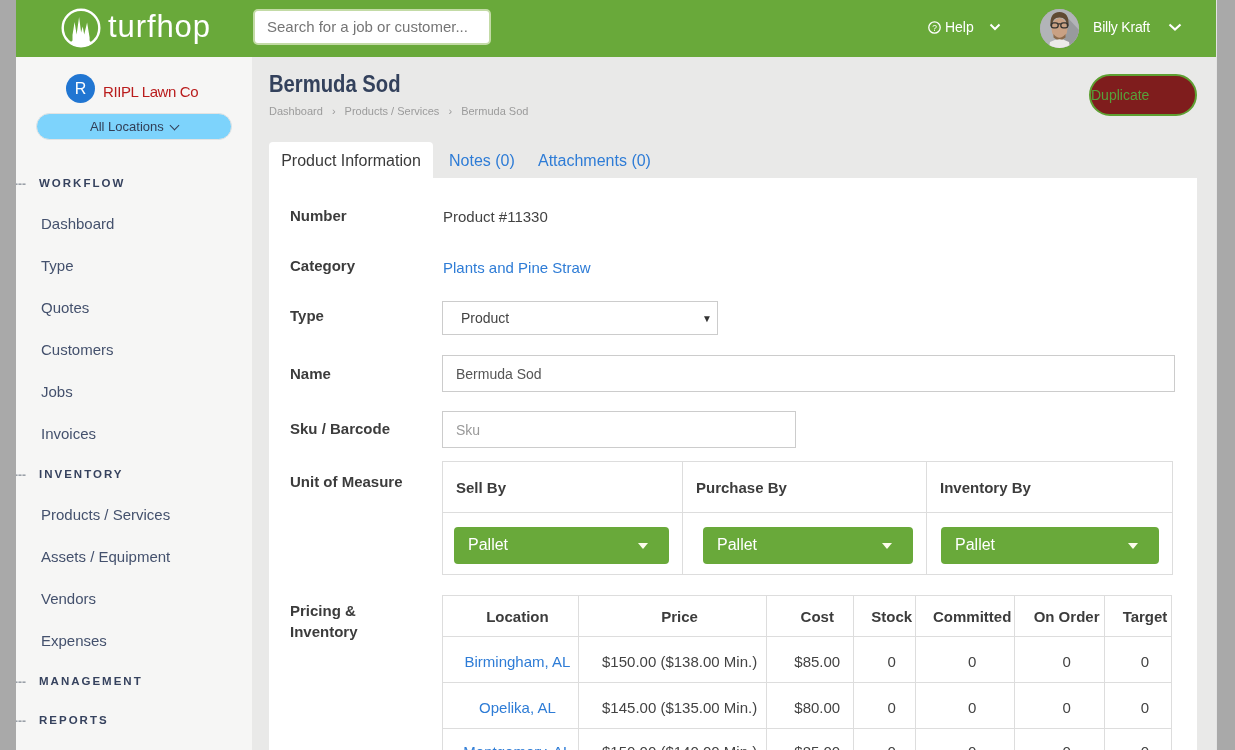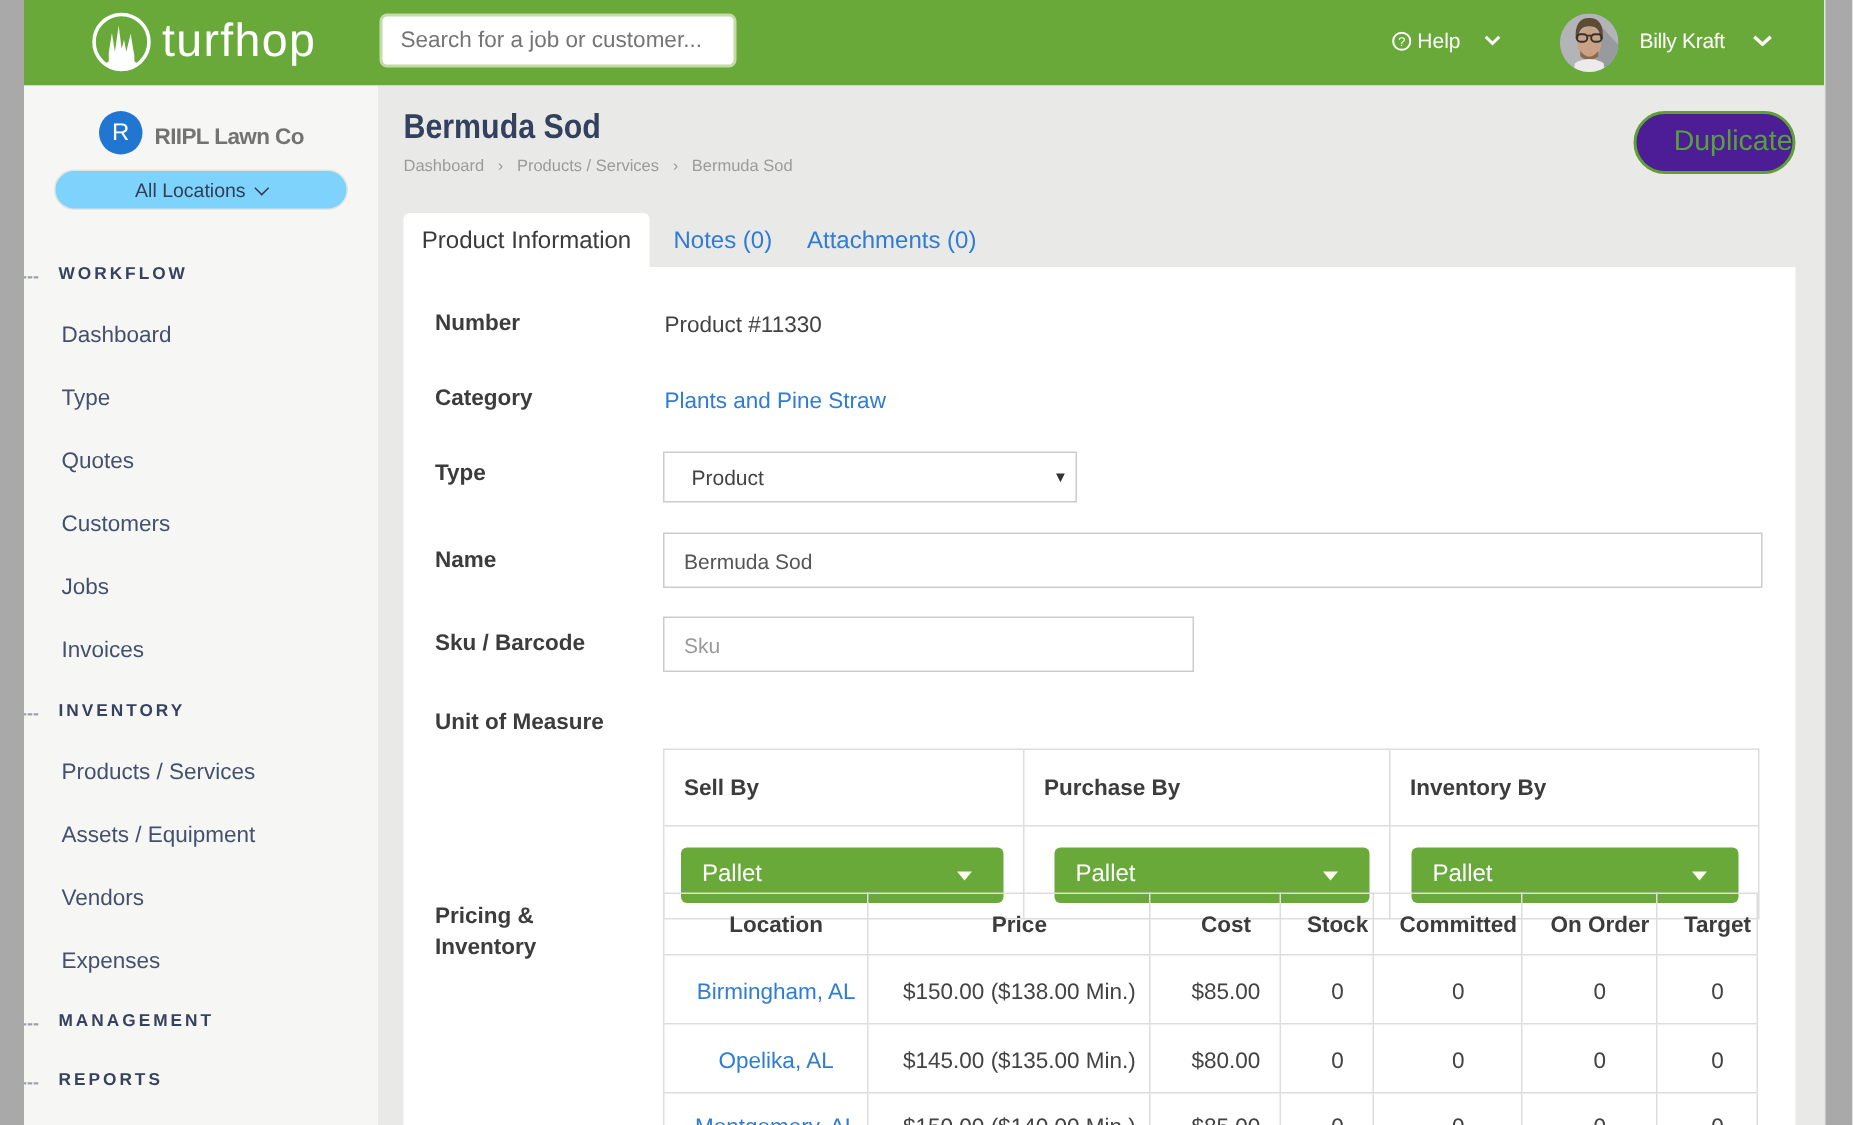--- a/index.html
+++ b/index.html
@@ -15,48 +15,48 @@
 .logo-t { position:absolute; left:92px; top:9px; color:#fff; font-size:31px; font-weight:normal; letter-spacing:0.9px; white-space:nowrap; }
 .search { position:absolute; left:237px; top:9px; width:238px; height:36px; background:#fff; border:2px solid #c3dba6; border-radius:5px; color:#757575; font-size:15px; line-height:32px; padding-left:12px; }
 .help { position:absolute; left:912px; top:19px; color:#fff; font-size:14px; white-space:nowrap; }
 .uname { position:absolute; left:1077px; top:19px; color:#fff; font-size:14px; letter-spacing:-0.2px; white-space:nowrap; }
 .avatar { position:absolute; left:1024px; top:9px; width:39px; height:39px; border-radius:50%; overflow:hidden; background:#9a9a9a; }
 .chev { display:inline-block; width:10px; height:10px; border-right:2px solid #fff; border-bottom:2px solid #fff; transform:rotate(45deg); vertical-align:3px; }
 
 
 .sbar { position:absolute; left:0; top:57px; width:236px; height:693px; background:#f6f6f5; }
 .rlogo { position:absolute; left:50px; top:17px; width:29px; height:29px; background:#2176d2; border-radius:50%; color:#fff; text-align:center; line-height:29px; font-size:16px; }
-.cname { position:absolute; left:87px; top:26px; color:#737373; font-size:15px; font-weight:bold; letter-spacing:-0.4px; white-space:nowrap; }
+.cname { position:absolute; left:87px; top:26px; color:#b91c1c; font-size:15px; font-weight:normal; letter-spacing:-0.4px; white-space:nowrap; }
 .allloc { position:absolute; left:20px; top:56px; width:196px; height:27px; background:#7dd3fc; border:1px solid #e3e3e2; border-radius:14px; text-align:center; color:#323e56; font-size:13px; line-height:25px; }
 .sec { position:absolute; left:23px; color:#36425e; font-size:11.5px; font-weight:bold; letter-spacing:2px; }
 .dashes { position:absolute; left:-25px; color:#9aa0a8; font-size:12px; letter-spacing:0; }
 .mi { position:absolute; left:25px; color:#44516d; font-size:15px; }
 
 
 .main { position:absolute; left:236px; top:57px; width:964px; height:693px; background:#e9e9e8; }
 .title { position:absolute; left:17px; top:14px; color:#33415c; font-size:23px; font-weight:bold; transform:scaleX(0.88); transform-origin:left top; white-space:nowrap; }
 .bc { position:absolute; left:17px; top:48px; color:#9b9b9b; font-size:11px; white-space:nowrap; }
 .bc .sep { color:#9b9b9b; padding:0 6px; }
-.dup { position:absolute; left:837px; top:17px; width:108px; height:42px; border:2px solid #5ea032; border-radius:21px; background:#4c1d95; color:#57a13b; font-size:19px; text-align:right; line-height:38px; }
+.dup { position:absolute; left:837px; top:17px; width:108px; height:42px; border:2px solid #5ea032; border-radius:21px; background:#7f1d1d; color:#57a13b; font-size:14px; text-align:left; line-height:38px; }
 .tabs { position:absolute; left:17px; top:85px; height:37px; }
 .tab-act { position:absolute; left:0; top:0; width:164px; height:37px; background:#fff; border-radius:4px 4px 0 0; color:#3a3a3a; font-size:16px; text-align:center; line-height:37px; }
 .tab { position:absolute; top:0; height:37px; color:#2e7cd6; font-size:16px; line-height:37px; white-space:nowrap; }
 .panel { position:absolute; left:17px; top:121px; width:928px; height:572px; background:#fff; }
 
 
 .lbl { position:absolute; left:21px; color:#3c3c3c; font-size:15px; font-weight:bold; }
 .val { position:absolute; left:174px; color:#434343; font-size:15px; }
 .link { color:#2e7cd6; }
 select.sel { position:absolute; left:173px; width:276px; height:34px; border:1px solid #ccc; background:#fff; color:#434343; font-size:14px; padding-left:18px; appearance:none; -webkit-appearance:none; border-radius:0; font-family:"Liberation Sans",sans-serif; }
 .selarrow { position:absolute; color:#333; font-size:10px; }
 .inp { position:absolute; height:37px; border:1px solid #ccc; background:#fff; color:#555; font-size:14px; padding-left:13px; font-family:"Liberation Sans",sans-serif; }
 .inp::placeholder { color:#999; }
 
 
-.uom { position:absolute; left:173px; top:283px; width:731px; height:114px; border:1px solid #ddd;margin-top:38px; }
+.uom { position:absolute; left:173px; top:283px; width:731px; height:114px; border:1px solid #ddd; }
 .uom .hc { position:absolute; top:0; height:50px; border-right:1px solid #ddd; font-size:15px; font-weight:bold; color:#3c3c3c; padding:17px 0 0 13px; }
 .uom .bc2 { position:absolute; top:50px; height:63px; border-right:1px solid #ddd; border-top:1px solid #ddd; }
 .gbtn { position:absolute; top:14px; left:11px; right:13px; height:37px; background:#69a93a; border-radius:4px; color:#fff; font-size:16px; line-height:36px; padding-left:14px; }
 .gbtn .tri { position:absolute; right:21px; top:16px; width:0; height:0; border-left:5.5px solid transparent; border-right:5.5px solid transparent; border-top:6.5px solid #fdfdec; }
 
 
 .pt { position:absolute; left:173px; top:417px; width:730px; border-collapse:collapse; font-size:15px; color:#434343; }
 .pt th, .pt td { border:1px solid #ddd; text-align:center; font-weight:normal; padding:0 0 0 14px; vertical-align:middle; }
 .pt th { font-weight:bold; color:#3c3c3c; height:41px; }
 .pt td { height:45px; line-height:40px; padding:5px 0 0 14px; }

